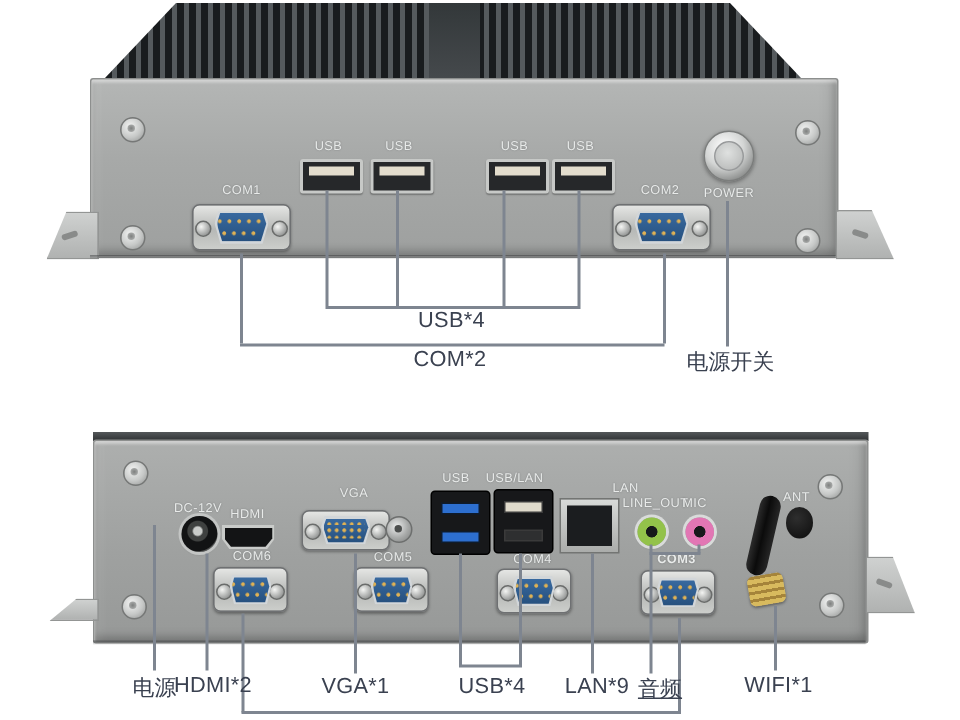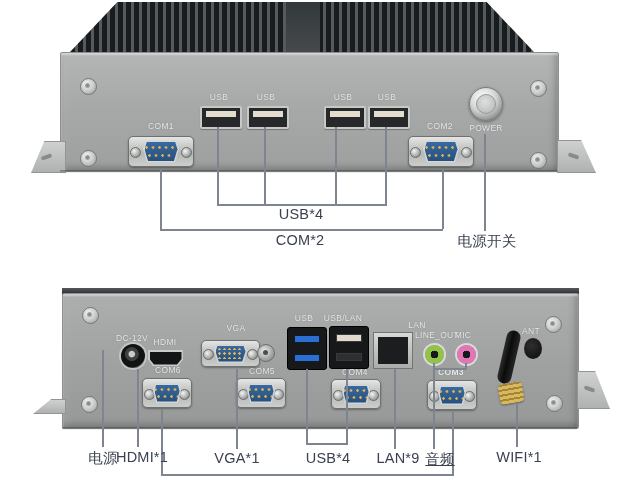--- a/index.html
+++ b/index.html
@@ -289,20 +289,20 @@
   <div class="abs cl v" style="left:394px;top:369px;height:80px;"></div>
   <div class="abs cl v" style="left:433px;top:363px;height:86px;"></div>
   <div class="abs cl v" style="left:465px;top:363px;height:6px;"></div>
   <div class="abs cl h" style="left:433px;top:368px;width:34px;"></div>
   <div class="abs cl v" style="left:516px;top:404px;height:43px;"></div>
   <div class="abs cl v" style="left:161px;top:409px;height:66px;"></div>
   <div class="abs cl v" style="left:452px;top:412px;height:63px;"></div>
   <div class="abs cl h" style="left:161px;top:474px;width:293px;"></div>
 
   <div class="abs anno" style="left:103px;top:449px;">电源</div>
-  <div class="abs anno" style="left:142px;top:449px;">HDMI*1</div>
+  <div class="abs anno" style="left:142px;top:449px;">HDMI*2</div>
   <div class="abs anno" style="left:237px;top:450px;">VGA*1</div>
   <div class="abs anno" style="left:328px;top:450px;">USB*4</div>
   <div class="abs anno" style="left:398px;top:450px;">LAN*9</div>
   <div class="abs anno" style="left:440px;top:450px;text-decoration:underline;">音频</div>
   <div class="abs anno" style="left:519px;top:449px;">WIFI*1</div>
 
 </div>
 
 </body></html>

